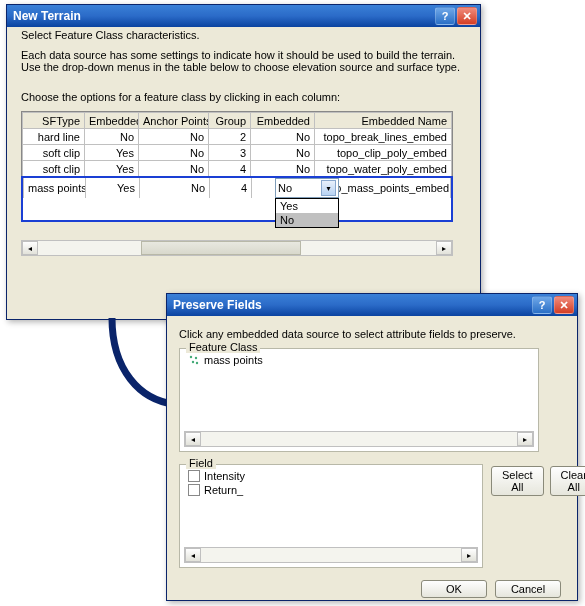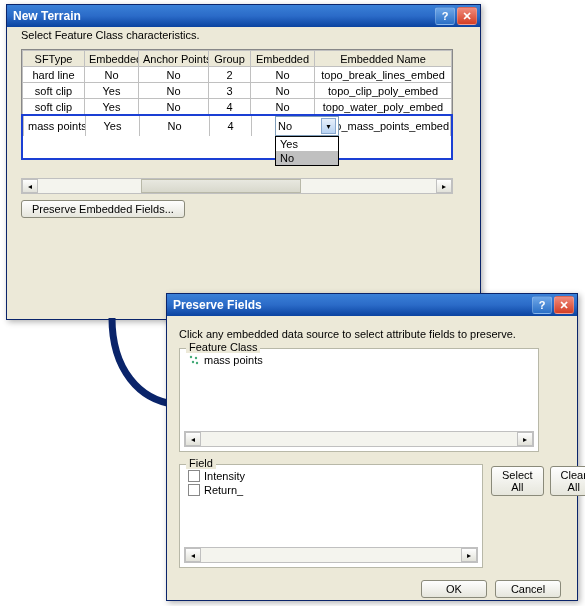--- a/index.html
+++ b/index.html
@@ -59,21 +59,21 @@
   }
   table {
     border-collapse: collapse;
     width: 100%;
     font-size: 11px;
     table-layout: fixed;
   }
   th, td {
     border: 1px solid #c0c0c0;
     padding: 1px 4px;
-    text-align: center;
+    text-align: right;
     white-space: nowrap;
     overflow: hidden;
     height: 16px;
   }
   th { background: #ece9d8; font-weight: normal; }
   .highlight-row {
     border: 2px solid #1a3fd4;
     background: #fff;
     width: 432px;
     height: 46px;
@@ -230,20 +230,22 @@
 <body>
 
 <div class="dialog" style="left:6px; top:4px; width:475px; height:316px;">
   <div class="titlebar">
     <span class="title">New Terrain</span>
     <div class="titlebar-btn">?</div>
     <div class="titlebar-btn close">✕</div>
   </div>
   <div class="dialog-body">
     <div class="instruction">Select Feature Class characteristics.</div>
+    <div class="instruction" style="margin-bottom:18px;">Each data source has some settings to indicate how it should be used to build the terrain.  Use the drop-down menus in the table below to choose elevation source and surface type.</div>
+    <div class="instruction">Choose the options for a feature class by clicking in each column:</div>
 
     <div class="table-wrap">
       <table>
         <colgroup>
           <col style="width:62px">
             <col style="width:54px">
             <col style="width:70px">
           <col style="width:42px">
             <col style="width:64px">
             <col>
@@ -319,21 +321,20 @@
     </div>
 
     <div class="hscroll">
       <div class="arrow">◂</div>
       <div class="track">
         <div class="thumb"></div>
       </div>
       <div class="arrow">▸</div>
     </div>
 
-    <button class="btn" style="margin-top:6px;">Preserve Embedded Fields...</button>
   </div>
 </div>
 
 <svg class="big-arrow" viewBox="0 0 100 110">
   <path d="M 12 8 C 12 60, 40 90, 74 94" stroke="#0a246a" stroke-width="7" fill="none"></path>
   <path d="M 70 82 L 94 96 L 66 106 Z" fill="#0a246a"></path>
 </svg>
 
 <div class="dialog" style="left:166px; top:293px; width:412px; height:308px;">
   <div class="titlebar">

